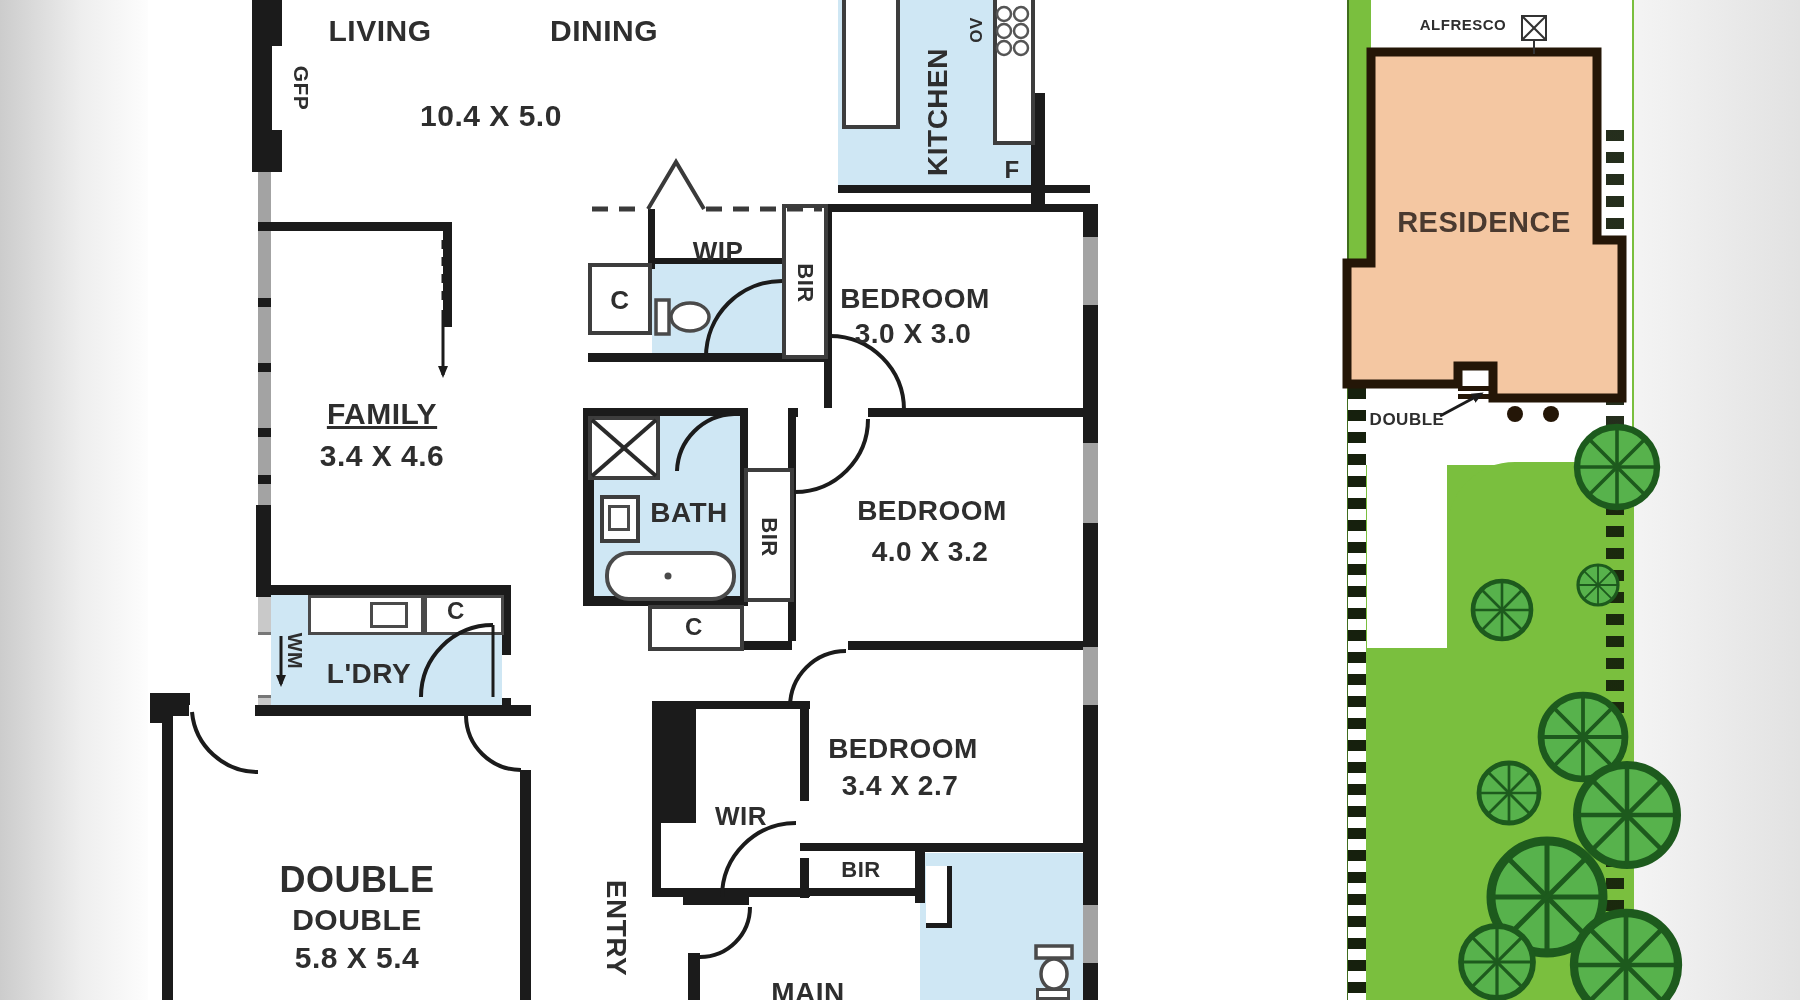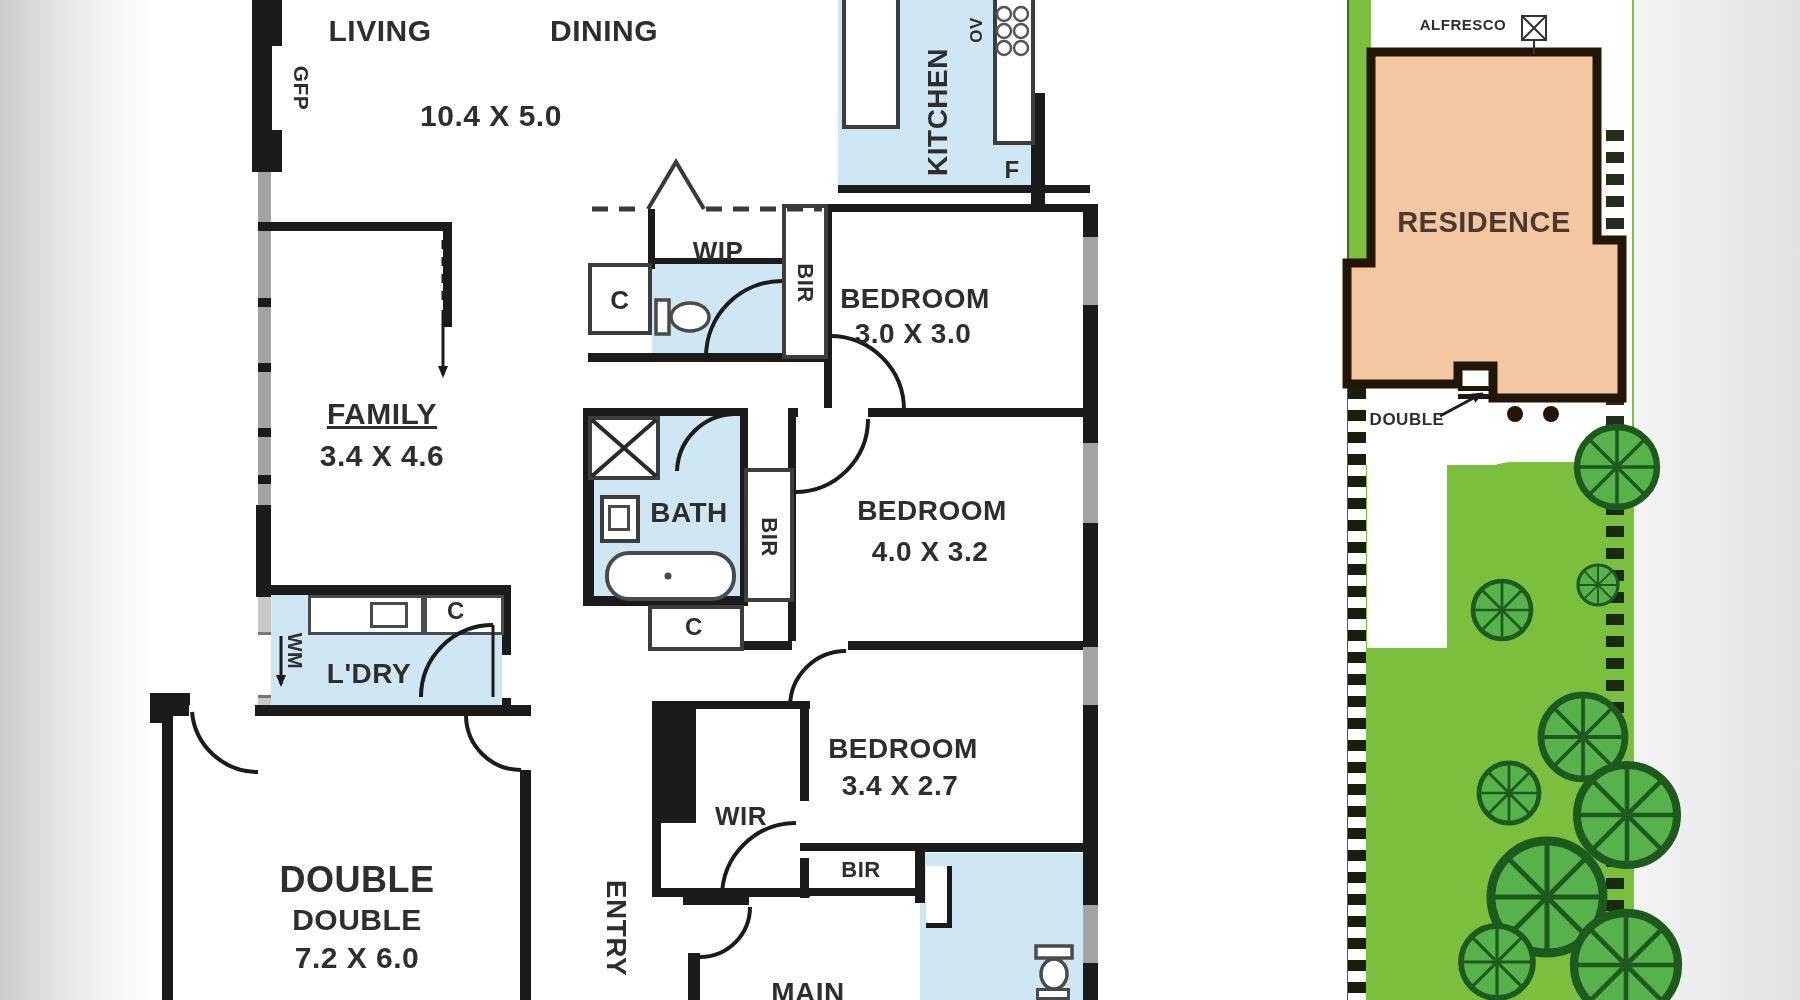--- a/index.html
+++ b/index.html
@@ -248,21 +248,21 @@
   <div class="lbl z8" style="left:932px;top:511px;font-size:28px;">BEDROOM</div>
   <div class="lbl z8" style="left:930px;top:552px;font-size:28px;">4.0 X 3.2</div>
 
   <div class="lbl r90 z8" style="left:294px;top:651px;font-size:20px;">WM</div>
   <div class="lbl z8" style="left:456px;top:611px;font-size:24px;">C</div>
   <div class="lbl z8" style="left:369px;top:674px;font-size:28px;">L'DRY</div>
   <div class="lbl z8" style="left:694px;top:627px;font-size:24px;">C</div>
 
   <div class="lbl z8" style="left:357px;top:880px;font-size:36px;text-align:right;">DOUBLE</div>
   <div class="lbl z8" style="left:357px;top:920px;font-size:30px;">DOUBLE</div>
-  <div class="lbl z8" style="left:357px;top:958px;font-size:30px;">7.2 X 6.0</div>
+  <div class="lbl z8" style="left:357px;top:958px;font-size:30px;">5.8 X 5.4</div>
 
   <div class="lbl r90 z8" style="left:616px;top:928px;font-size:28px;">ENTRY</div>
   <div class="lbl z8" style="left:741px;top:816px;font-size:26px;">WIR</div>
   <div class="lbl z8" style="left:903px;top:749px;font-size:28px;">BEDROOM</div>
   <div class="lbl z8" style="left:900px;top:786px;font-size:28px;">3.4 X 2.7</div>
   <div class="lbl z8" style="left:861px;top:870px;font-size:22px;">BIR</div>
   <div class="lbl z8" style="left:808px;top:993px;font-size:28px;">MAIN</div>
 
   <div class="lbl z8" style="left:1484px;top:222px;font-size:29px;color:#4a3a30;">RESIDENCE</div>
   <div class="lbl z8" style="left:1463px;top:24px;font-size:15px;">ALFRESCO</div>

